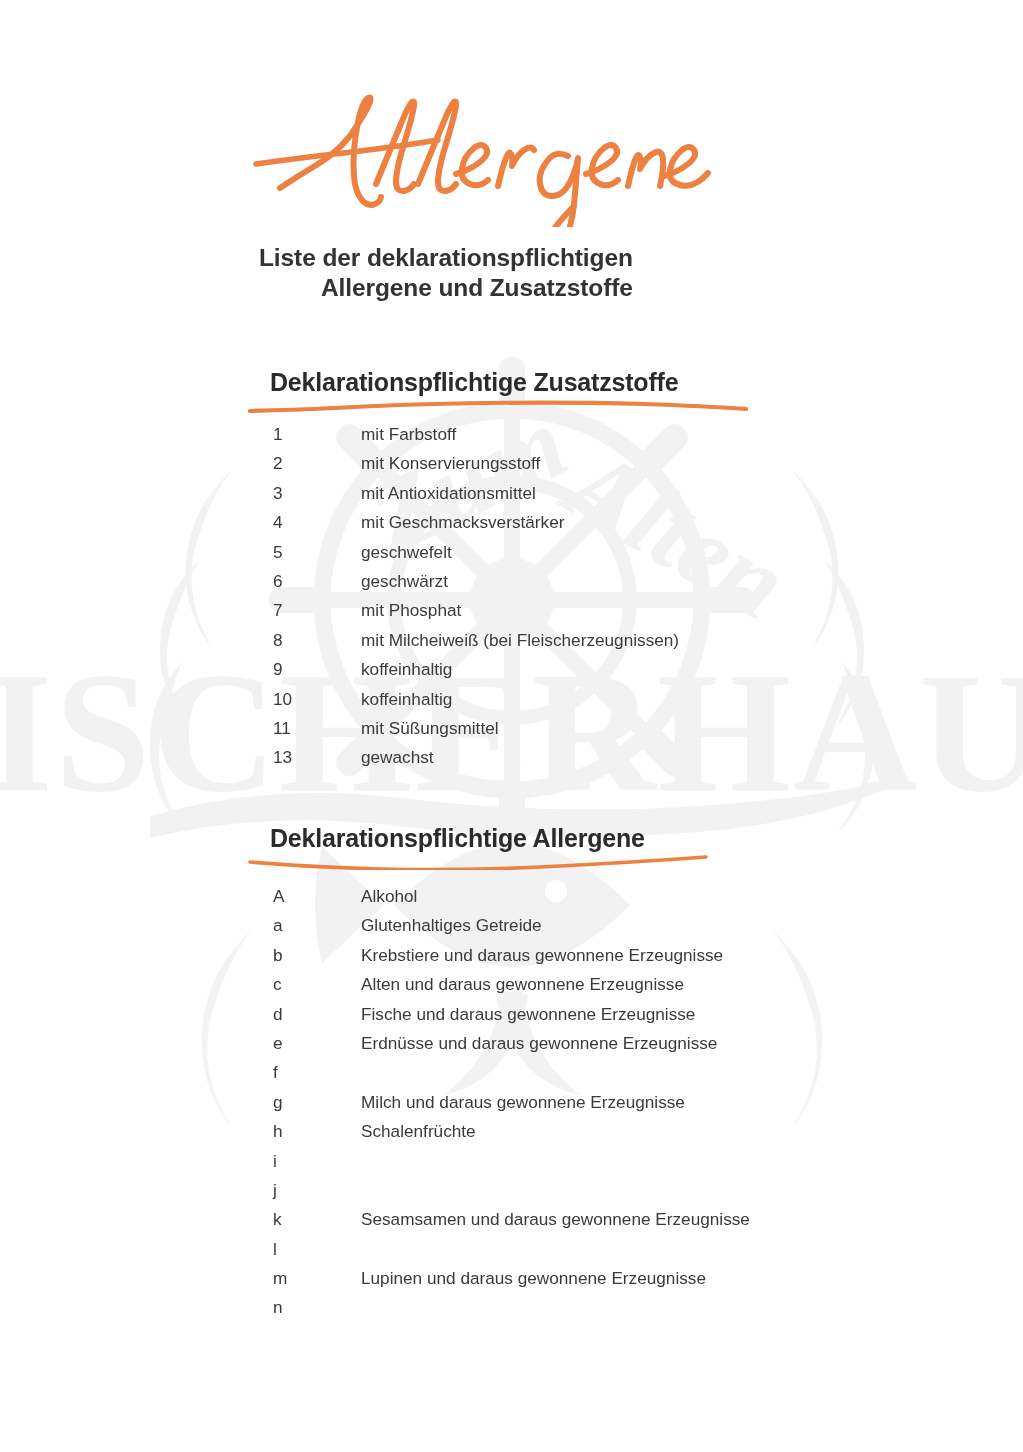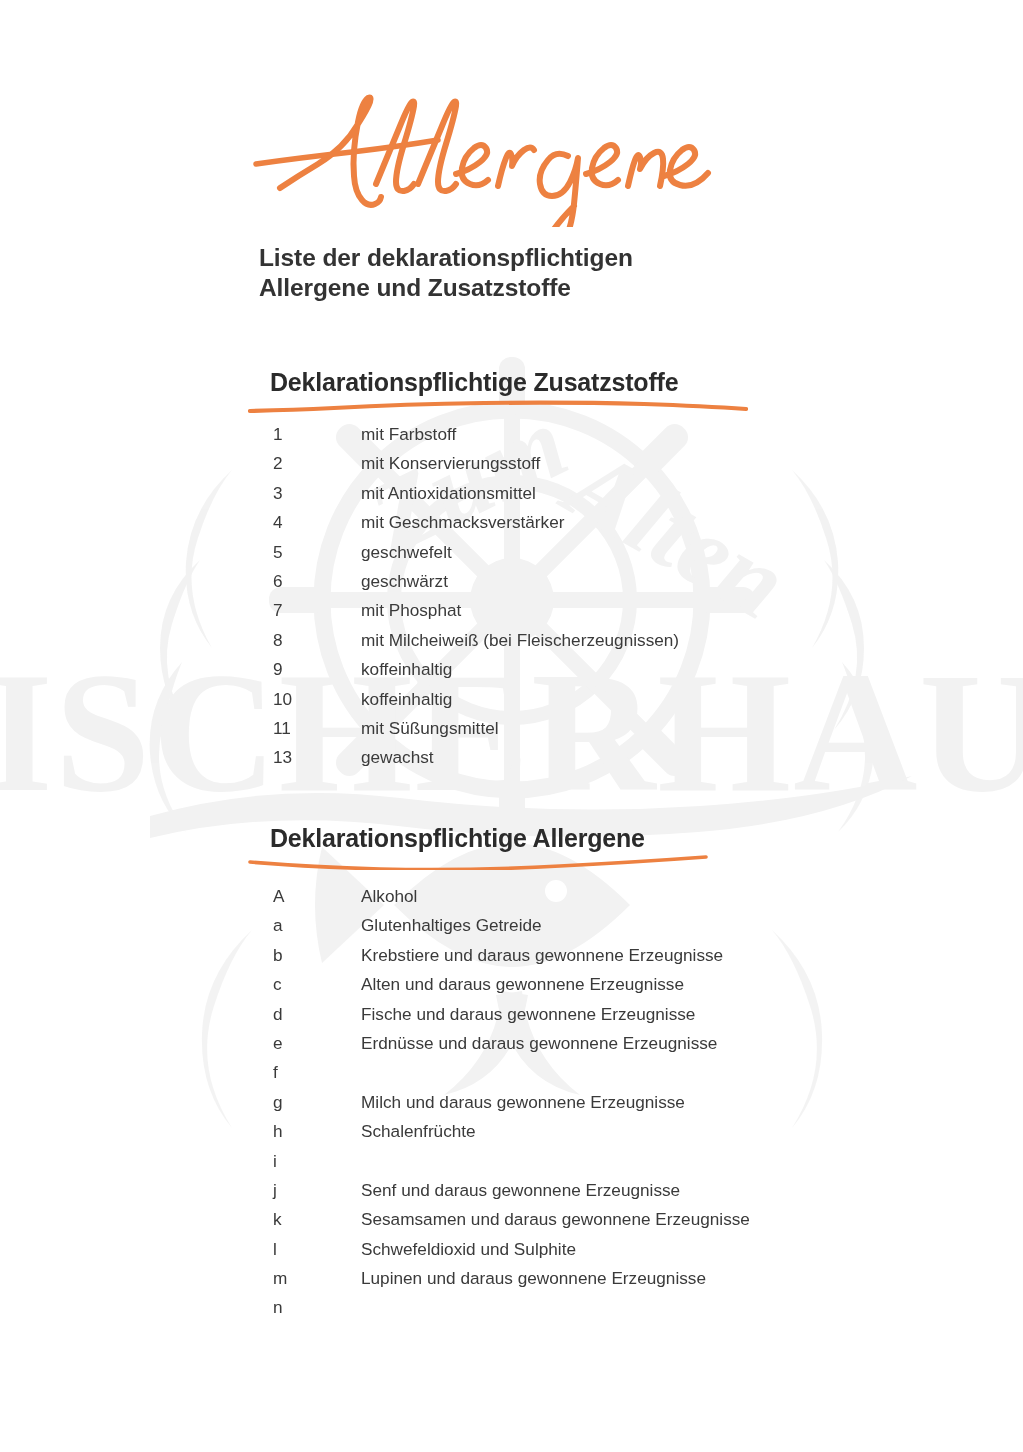--- a/index.html
+++ b/index.html
@@ -26,20 +26,21 @@
     pointer-events: none;
     z-index: 0;
   }
 
   
   .page {
     position: relative;
     z-index: 2;
     width: 1023px;
     height: 1056px;
+    text-align: right;
   }
 
   
   .script-title {
     position: absolute;
     left: 250px;
     top: 92px;
     width: 470px;
     height: 135px;
   }
@@ -310,29 +311,27 @@
       </div>
       <div class="row">
         <span class="code">h</span>
         <span class="label">Schalenfrüchte</span>
       </div>
       <div class="row">
         <span class="code">i</span>
       </div>
       <div class="row">
         <span class="code">j</span>
-        <span class="label">Senf und daraus gewonnene Erzeugnisse</span>
       </div>
       <div class="row">
         <span class="code">k</span>
         <span class="label">Sesamsamen und daraus gewonnene Erzeugnisse</span>
       </div>
       <div class="row">
         <span class="code">l</span>
-        <span class="label">Schwefeldioxid und Sulphite</span>
       </div>
       <div class="row">
         <span class="code">m</span>
         <span class="label">Lupinen und daraus gewonnene Erzeugnisse</span>
       </div>
       <div class="row">
         <span class="code">n</span>
       </div>
     </div>
   </div>

